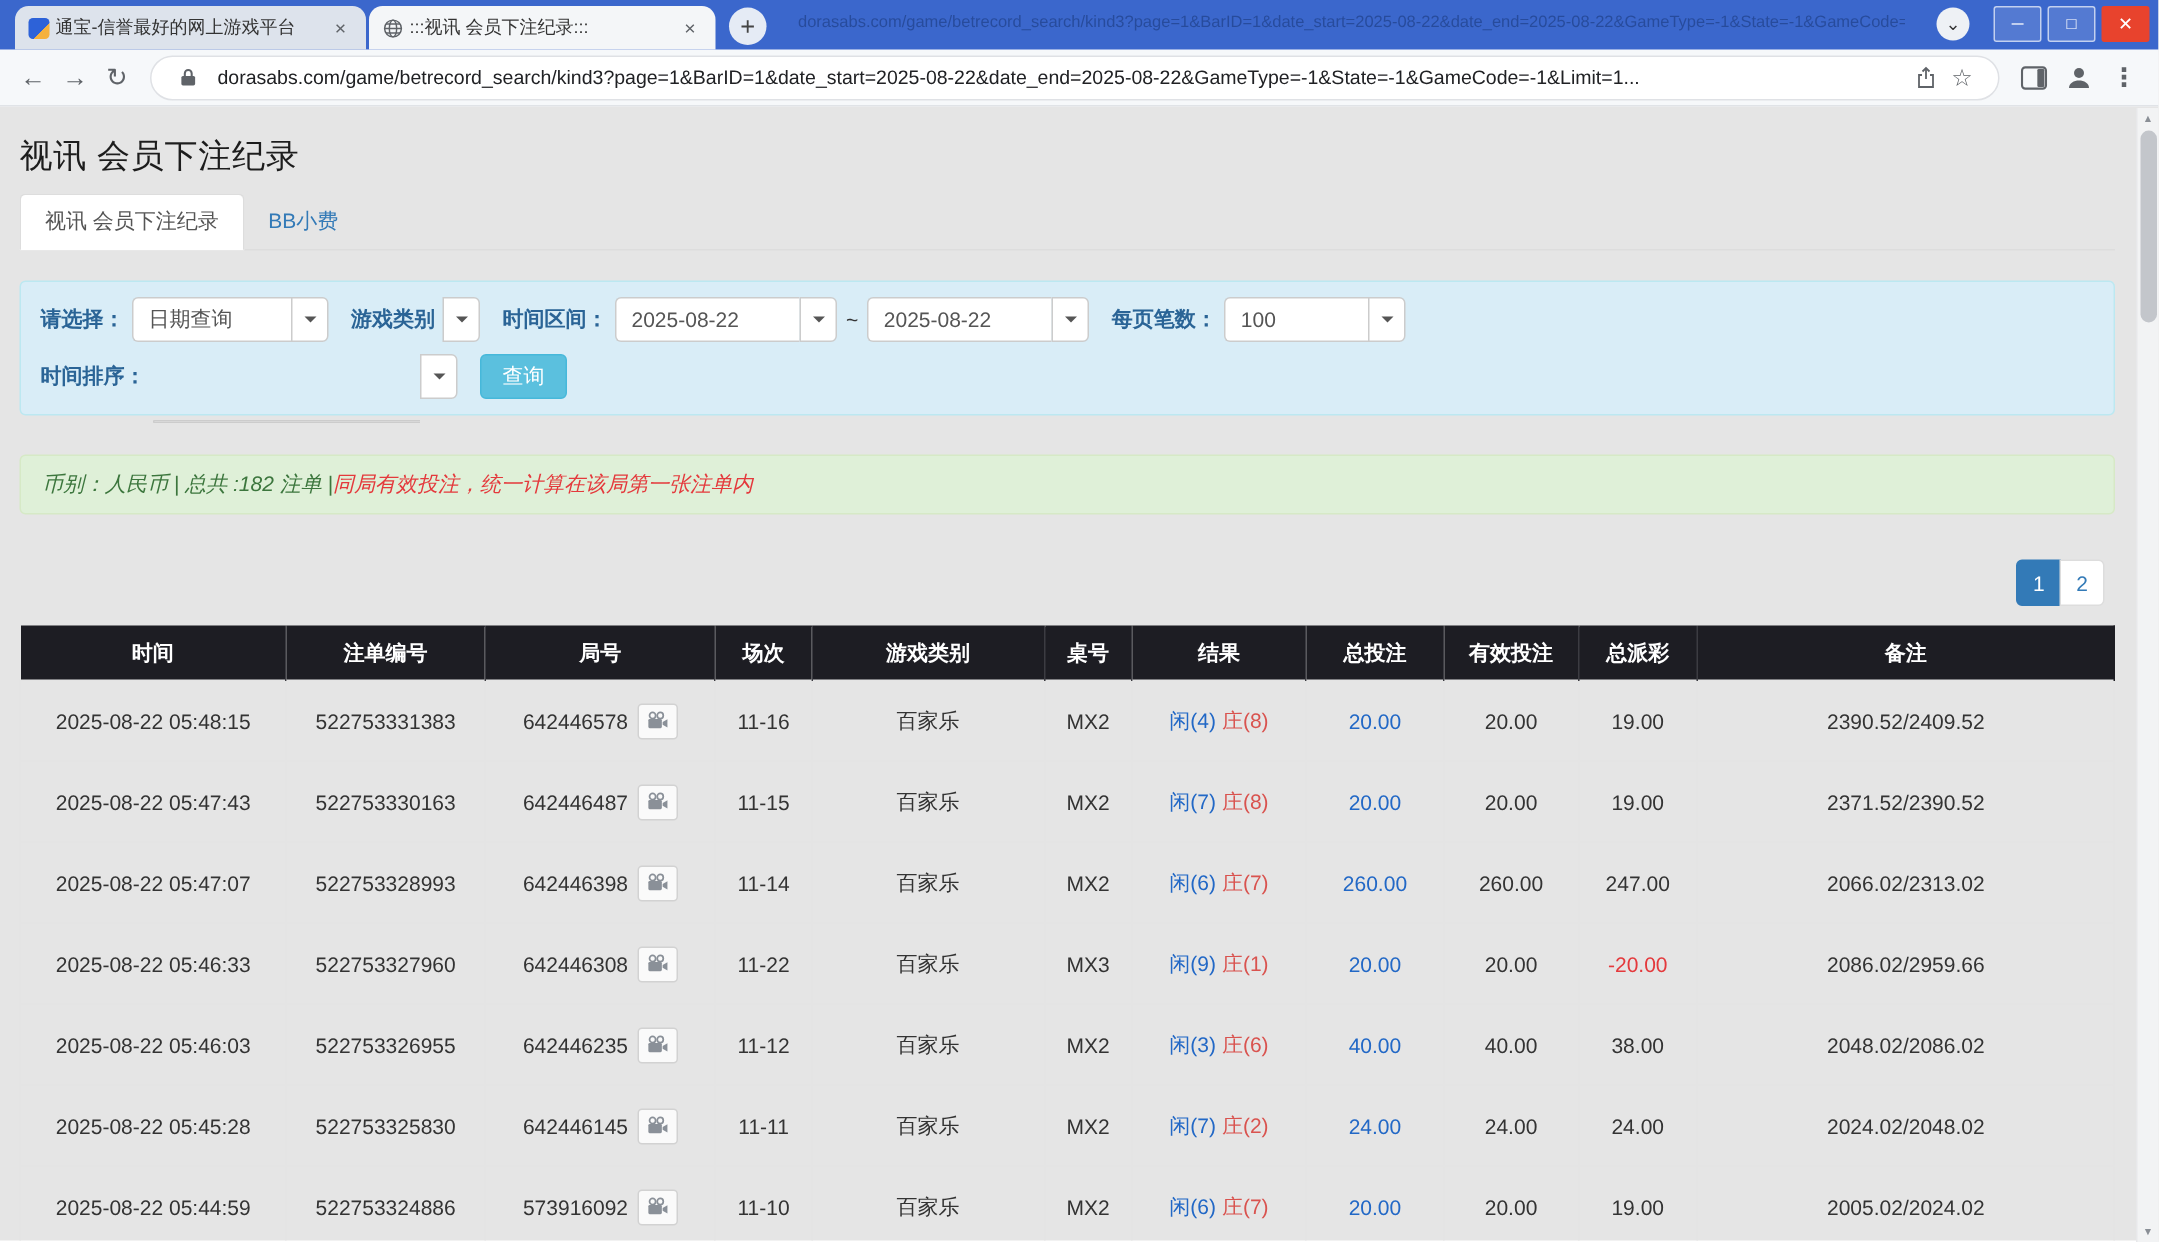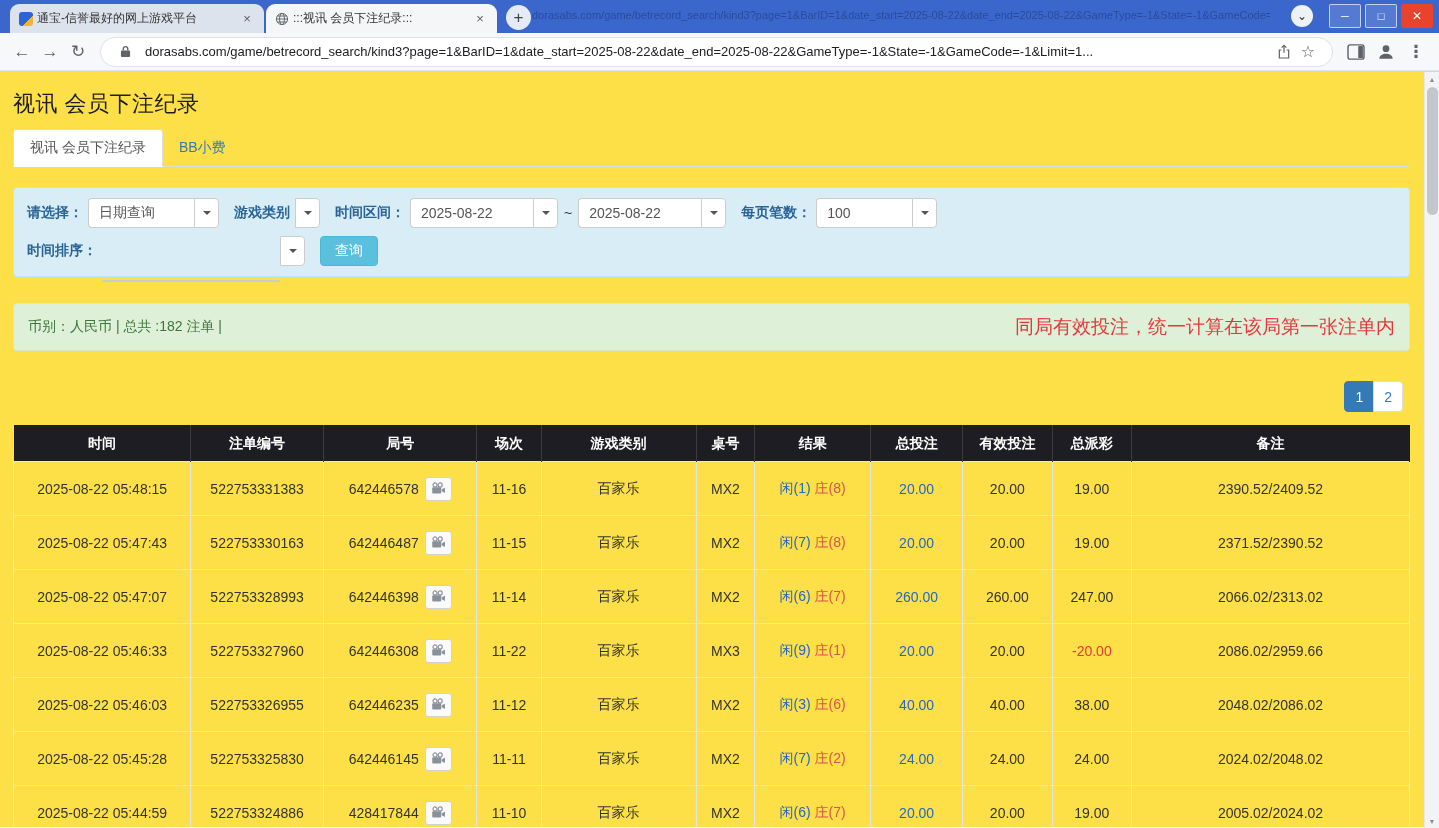--- a/index.html
+++ b/index.html
@@ -3,21 +3,21 @@
 <meta charset="utf-8">
 <style>
   * { box-sizing: border-box; margin: 0; padding: 0; }
   html,body { width:1439px; height:828px; overflow:hidden; }
   body { font-family: "Liberation Sans", "DejaVu Sans", sans-serif; background:#fff; }
   .window { position:relative; width:1439px; height:828px; overflow:hidden; }
 
   
   .titlebar { position:relative; height:33px; background:var(--titlebar-blue,#3b67cc); display:flex; align-items:flex-end; padding-left:10px; }
   .tab { height:29px; display:flex; align-items:center; padding:0 9px; border-radius:9px 9px 0 0; font-size:12px; color:#333; margin-right:2px; cursor:default; }
-  .tab-1 { width:254px; background:#dde3ec; }
+  .tab-1 { width:234px; background:#dde3ec; }
   .tab-2 { width:231px; background:#f4f6f8; }
   .tab-title { flex:1; white-space:nowrap; overflow:hidden; text-overflow:ellipsis; padding:0 6px 0 4px; }
   .tab-close { width:16px; height:16px; border-radius:50%; display:flex; align-items:center; justify-content:center; color:#5f6368; font-size:13px; line-height:1; }
   .favicon { width:14px; height:14px; flex:0 0 auto; display:flex; align-items:center; justify-content:center; }
   .fav-tb { border-radius:3px; background:linear-gradient(135deg,#2d62d8 62%,#f5b13d 62%); }
   .newtab { width:25px; height:25px; margin:0 0 3px 7px; border-radius:50%; background:rgba(244,246,248,.92); color:#444; font-size:17px; display:flex; align-items:center; justify-content:center; }
   .ghost-title { position:absolute; left:532px; top:9px; width:738px; font-size:11px; color:#14316e; opacity:.5; white-space:nowrap; overflow:hidden; }
   .win-controls { position:absolute; right:6px; top:4px; display:flex; align-items:center; }
   .chev { width:22px; height:22px; border-radius:50%; background:#eef1f5; color:#333; font-size:12px; display:flex; align-items:center; justify-content:center; margin-right:12px; }
   .win-btn { width:32px; height:24px; margin-left:4px; border:1px solid rgba(255,255,255,.65); background:rgba(255,255,255,.13); color:#fff; font-size:11px; display:flex; align-items:center; justify-content:center; border-radius:2px; }
@@ -33,44 +33,44 @@
   .right-ic { width:30px; height:28px; display:flex; align-items:center; justify-content:center; color:#5f6368; flex:0 0 auto; }
   .dots { font-size:17px; font-weight:bold; }
 
   
   .scrollbar { position:absolute; top:72px; right:0; bottom:0; width:15px; background:#f2f3f4; border-left:1px solid #e7e8ea; }
   .sb-arrow { height:14px; display:flex; align-items:center; justify-content:center; font-size:7px; color:#8a8f96; }
   .sb-arrow.bottom { position:absolute; bottom:0; left:0; right:0; }
   .sb-thumb { position:absolute; top:15px; left:2px; width:11px; height:128px; background:#c3c6cb; border-radius:6px; }
 
   
-  .page { position:relative; height:756px; background:#fde047; padding:0 29px 0 13px; overflow:hidden; }
+  .page { position:relative; height:756px; background:#e5e5e5; padding:0 29px 0 13px; overflow:hidden; }
   h1.page-title { font-size:22px; font-weight:500; color:#1d1d1d; padding:18px 0 10px 0; letter-spacing:.5px; }
 
   .ptabs { display:flex; border-bottom:1px solid #ddd; align-items:flex-end; }
   .ptab { font-size:14px; padding:9px 16px; cursor:default; }
   .ptab.active { border:1px solid #ddd; border-bottom:1px solid #fff; margin-bottom:-1px; border-radius:4px 4px 0 0; color:#555; background:#fff; }
   .ptab.link { color:var(--accent-blue,#337ab7); }
 
   .filter-panel { margin-top:20px; background:var(--panel-blue-bg,#d9edf7); border:1px solid var(--panel-blue-border,#bce8f1); border-radius:4px; padding:10px 13px; }
   .frow { display:flex; align-items:center; }
   .frow + .frow { margin-top:8px; }
   .flabel { color:#2a6496; font-weight:bold; font-size:14px; margin-right:5px; white-space:nowrap; }
   .gap { margin-left:15px; }
   .combo { display:inline-flex; height:30px; flex:0 0 auto; }
   .combo-input { background:#fff; border:1px solid #ccc; border-right:none; border-radius:4px 0 0 4px; padding:0 10px; font-size:14px; color:#555; display:flex; align-items:center; white-space:nowrap; overflow:hidden; }
   .combo-btn { width:25px; border:1px solid #ccc; border-radius:0 4px 4px 0; background:#fff; display:flex; align-items:center; justify-content:center; }
   .caret { width:0; height:0; border-left:4px solid transparent; border-right:4px solid transparent; border-top:4px solid #555; }
   .ci-qtype { width:106px; } .ci-game { width:194px; } .ci-date { width:123px; } .ci-size { width:96px; } .ci-sort { width:178px;margin-top:44px; }
   .tilde { margin:0 6px; color:#333; font-size:14px; }
   .btn-search { margin-left:15px; height:30px; padding:0 14px; background:var(--search-button-bg,#5bc0de); border:1px solid #46b8da; border-radius:4px; color:#fff; font-size:14px; display:flex; align-items:center; cursor:pointer; }
 
-  .summary-bar { margin-top:26px; background:var(--summary-green-bg,#dff0d8); border:1px solid var(--summary-green-border,#d6e9c6); border-radius:4px; padding:10px 14px; display:flex; justify-content:space-between; align-items:center; }
+  .summary-bar { margin-top:26px; background:var(--summary-green-bg,#dff0d8); border:1px solid var(--summary-green-border,#d6e9c6); border-radius:4px; padding:10px 14px; display:flex; align-items:center;font-style:italic; }
   .sum-left { color:var(--summary-green-text,#3c763d); font-size:14px; }
-  .sum-right { color:var(--warning-red,#e4393c); font-size:19px;margin-left:21px; }
+  .sum-right { color:var(--warning-red,#e4393c); font-size:14px; }
 
   .pagination { margin-top:30px; display:flex; justify-content:flex-end; padding-right:7px; }
   .pg { min-width:29px; height:31px; padding:0 10px; border:1px solid #ddd; background:#fff; color:var(--accent-blue,#337ab7); font-size:14px; display:flex; align-items:center; justify-content:center; margin-left:-1px; cursor:pointer; }
   .pg:first-child { border-radius:4px 0 0 4px; margin-left:0; }
   .pg:last-child { border-radius:0 4px 4px 0; }
   .pg.active { background:var(--accent-blue,#337ab7); border-color:var(--accent-blue,#337ab7); color:#fff; }
 
   table.records { width:100%; margin-top:13px; border-collapse:collapse; table-layout:fixed; font-size:14px; }
   .records thead th { background:var(--header-dark,#1d1d23); color:#fff; font-weight:bold; height:36px; text-align:center; border-right:1px solid rgba(255,255,255,.14); border-top:1px solid var(--header-dark,#1d1d23); }
   .records thead th:last-child { border-right:1px solid var(--header-dark,#1d1d23);font-family:Liberation Mono, monospace; }
@@ -258,21 +258,21 @@
                     <circle cx="4.6" cy="3" r="2.3" fill="none" stroke="#8a9098" stroke-width="1.3"></circle>
                     <circle cx="10.4" cy="3" r="2.3" fill="none" stroke="#8a9098" stroke-width="1.3"></circle>
                     <rect x="1.4" y="5.6" width="10.2" height="7" rx="1" fill="#8a9098"></rect>
                     <path d="M12.2 8l3.6-2.1v6.2L12.2 10z" fill="#8a9098"></path>
                   </svg>
                 </span>
               </span></td>
             <td>11-16</td>
             <td>百家乐</td>
             <td>MX2</td>
-            <td><span class="c-blue">闲(1)</span> <span class="c-red">庄(8)</span></td>
+            <td><span class="c-blue">闲(4)</span> <span class="c-red">庄(8)</span></td>
             <td><span class="c-link">20.00</span></td>
             <td>20.00</td>
             <td><span class="">19.00</span></td>
             <td>2390.52/2409.52</td>
           </tr>
           <tr>
             <td>2025-08-22 05:47:43</td>
             <td>522753330163</td>
             <td><span class="round-wrap">
                 <span>642446487</span>
@@ -383,21 +383,21 @@
             <td><span class="c-blue">闲(7)</span> <span class="c-red">庄(2)</span></td>
             <td><span class="c-link">24.00</span></td>
             <td>24.00</td>
             <td><span class="">24.00</span></td>
             <td>2024.02/2048.02</td>
           </tr>
           <tr>
             <td>2025-08-22 05:44:59</td>
             <td>522753324886</td>
             <td><span class="round-wrap">
-                <span>428417844</span>
+                <span>573916092</span>
                 <span class="replay-btn">
                   <svg width="15" height="13" viewBox="0 0 17 14">
                     <circle cx="4.6" cy="3" r="2.3" fill="none" stroke="#8a9098" stroke-width="1.3"></circle>
                     <circle cx="10.4" cy="3" r="2.3" fill="none" stroke="#8a9098" stroke-width="1.3"></circle>
                     <rect x="1.4" y="5.6" width="10.2" height="7" rx="1" fill="#8a9098"></rect>
                     <path d="M12.2 8l3.6-2.1v6.2L12.2 10z" fill="#8a9098"></path>
                   </svg>
                 </span>
               </span></td>
             <td>11-10</td>

